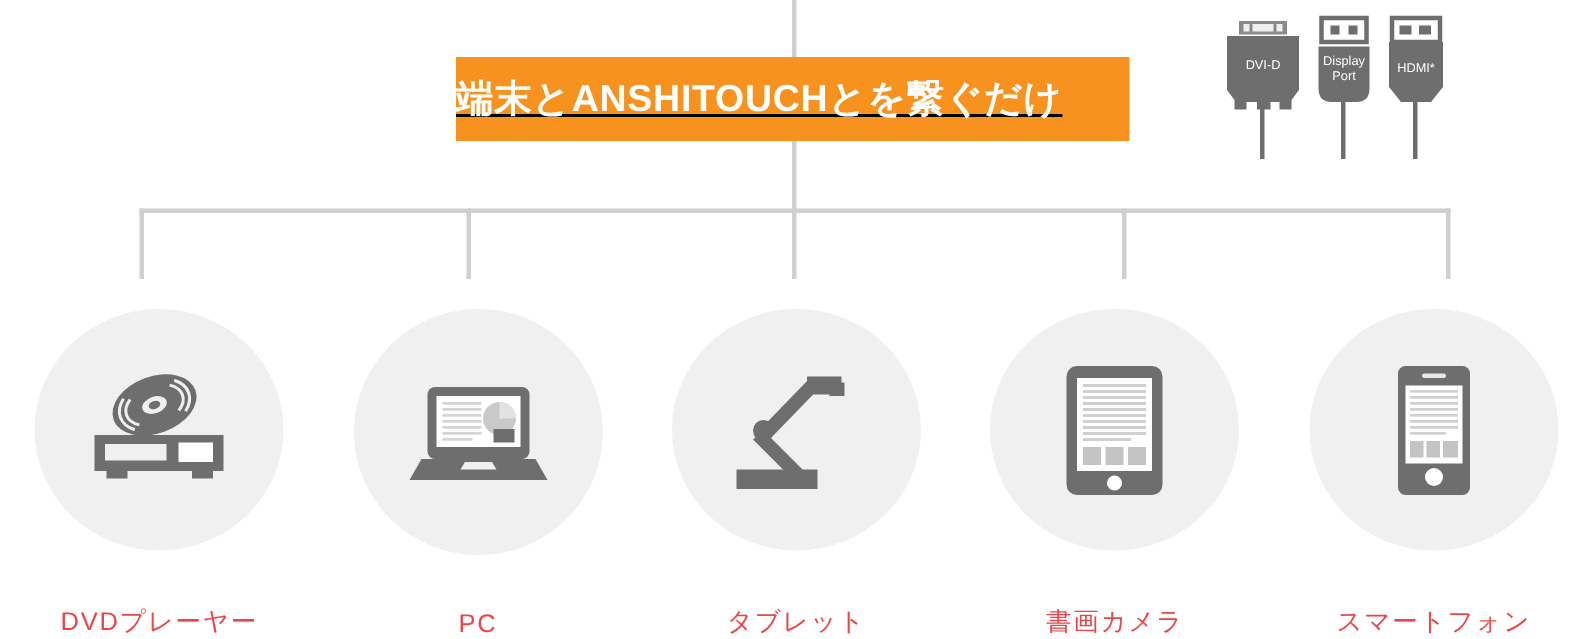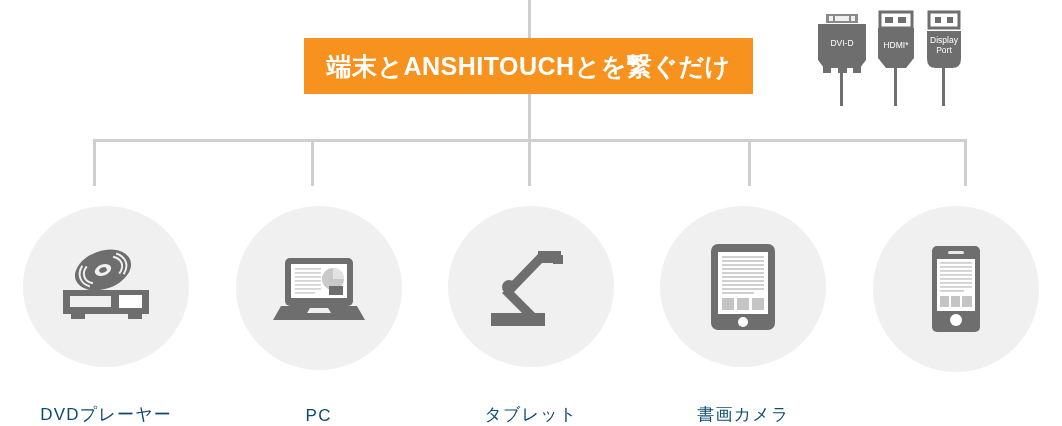--- a/index.html
+++ b/index.html
@@ -30,22 +30,22 @@
   
   #banner {
     position: absolute;
     left: 304px;
     top: 38px;
     width: 449px;
     height: 56px;
     background: #f7921e;
     display: flex;
     align-items: center;
-    justify-content: center;
     z-index: 4;
+    text-decoration: underline;
   }
   #banner-text {
     color: #ffffff;
     font-size: 25px;
     font-weight: bold;
     letter-spacing: 0.5px;
     white-space: nowrap;
     line-height: 1;
   }
 
@@ -98,21 +98,21 @@
     height: 166px;
     border-radius: 50%;
     background: #f0f0f0;
     display: flex;
     align-items: center;
     justify-content: center;
   }
   .device-label {
     margin-top: 36px;
     font-size: 17px;
-    color: #0c4a6e;
+    color: #ef4444;
     letter-spacing: 1.2px;
     white-space: nowrap;
   }
   .icon-svg { display: block; }
 </style>
 </head>
 <body>
 
 <div id="stage">
 
@@ -142,39 +142,39 @@
         <rect x="11" y="58" width="8" height="7" fill="#6e6e6e"></rect>
         <rect x="26" y="58" width="9" height="7" fill="#6e6e6e"></rect>
         <rect x="41" y="58" width="8" height="7" fill="#6e6e6e"></rect>
         <rect x="28" y="62" width="3" height="36" fill="#6e6e6e"></rect>
       </svg>
       <span class="plug-label" style="top:31px;">DVI-D</span>
     </div>
 
     <div class="plug narrow">
       <svg class="icon-svg" width="48" height="100" viewBox="0 0 48 100">
-        <rect x="8" y="4" width="32" height="16" fill="none" stroke="#6e6e6e" stroke-width="3"></rect>
-        <rect x="13" y="9" width="8" height="6" fill="#6e6e6e"></rect>
-        <rect x="26" y="9" width="8" height="6" fill="#6e6e6e"></rect>
-        <path d="M6 20 H42 V50 L34 60 H14 L6 50 Z" fill="#6e6e6e"></path>
-        <rect x="22" y="58" width="3" height="40" fill="#6e6e6e"></rect>
-      </svg>
-      <span class="plug-label" style="top:33px;">HDMI*</span>
-    </div>
-
-    <div class="plug narrow">
-      <svg class="icon-svg" width="48" height="100" viewBox="0 0 48 100">
         <rect x="9" y="4" width="30" height="16" fill="none" stroke="#6e6e6e" stroke-width="3"></rect>
         <rect x="15" y="9" width="6" height="6" fill="#6e6e6e"></rect>
         <rect x="27" y="9" width="6" height="6" fill="#6e6e6e"></rect>
         <path d="M7 23 H41 V51 Q41 60 32 60 H16 Q7 60 7 51 Z" fill="#6e6e6e"></path>
         <rect x="22" y="58" width="3" height="40" fill="#6e6e6e"></rect>
       </svg>
       <span class="plug-label" style="top:28px;">Display</span>
       <span class="plug-label" style="top:38px;">Port</span>
+    </div>
+
+    <div class="plug narrow">
+      <svg class="icon-svg" width="48" height="100" viewBox="0 0 48 100">
+        <rect x="8" y="4" width="32" height="16" fill="none" stroke="#6e6e6e" stroke-width="3"></rect>
+        <rect x="13" y="9" width="8" height="6" fill="#6e6e6e"></rect>
+        <rect x="26" y="9" width="8" height="6" fill="#6e6e6e"></rect>
+        <path d="M6 20 H42 V50 L34 60 H14 L6 50 Z" fill="#6e6e6e"></path>
+        <rect x="22" y="58" width="3" height="40" fill="#6e6e6e"></rect>
+      </svg>
+      <span class="plug-label" style="top:33px;">HDMI*</span>
     </div>
 
   </div>
 
   <div id="devices">
 
     <div class="device">
       <div class="circle">
         <svg class="icon-svg" width="110" height="90" viewBox="0 0 110 90">
           <g transform="rotate(-20 52 28)">
@@ -275,16 +275,17 @@
             <rect x="12" y="39" width="32" height="1.8"></rect>
             <rect x="12" y="43" width="32" height="1.8"></rect>
             <rect x="12" y="47" width="24" height="1.8"></rect>
           </g>
           <rect x="12" y="53" width="9" height="11" fill="#c4c4c4"></rect>
           <rect x="23" y="53" width="9" height="11" fill="#c4c4c4"></rect>
           <rect x="34" y="53" width="10" height="11" fill="#c4c4c4"></rect>
           <circle cx="28" cy="77" r="6" fill="#ffffff"></circle>
         </svg>
       </div>
+      <div class="device-label">スマートフォン</div>
     </div>
 
   </div>
 </div>
 
 </body></html>

